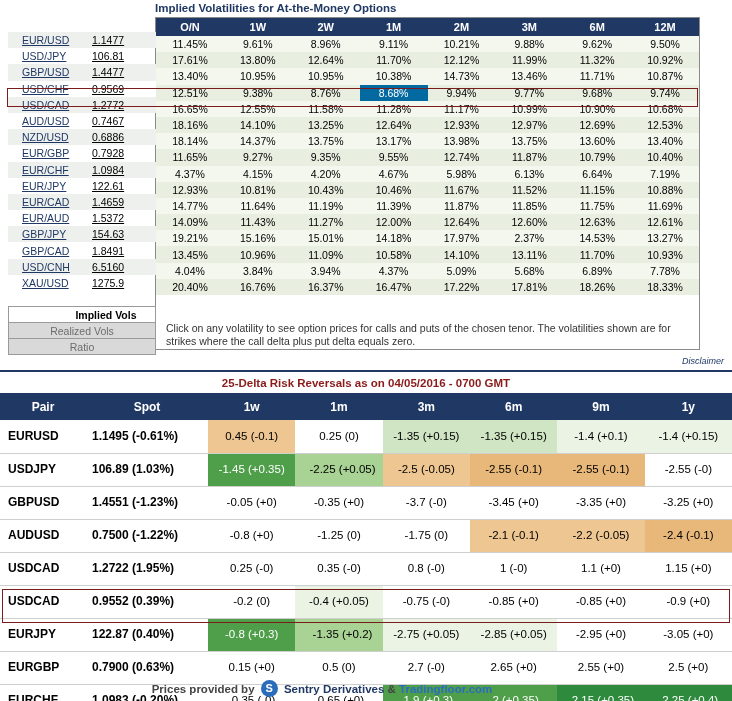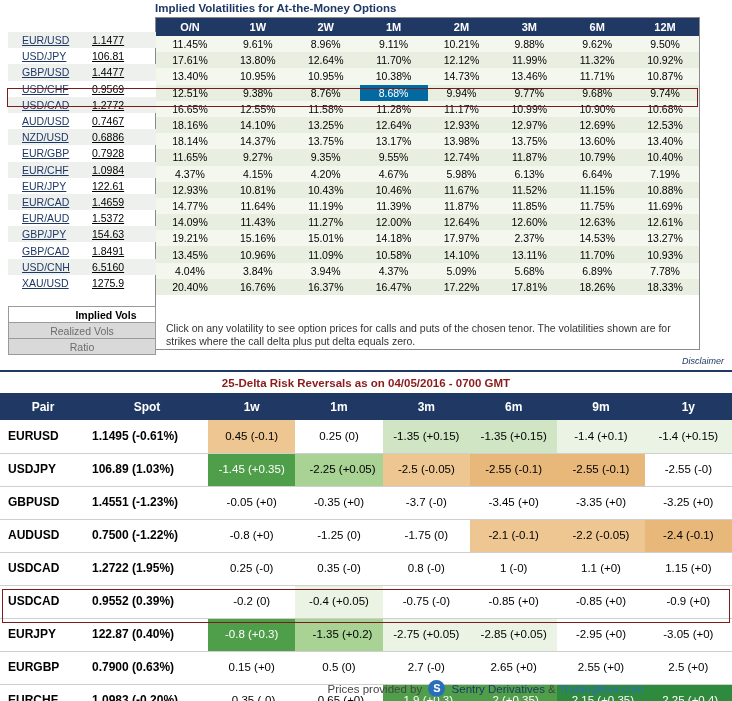--- a/index.html
+++ b/index.html
@@ -184,23 +184,24 @@
     left: 2px;
     width: 728px; height: 34px;
     border: 1.5px solid #7b1c1c;
     pointer-events: none;
   }
 
   .footer {
     position: absolute;
     left: 0; bottom: 4px;
     width: 644px;
-    text-align: right;
+    text-align: center;
     font-size: 11.5px;
     color: #444;
+    font-weight: bold;
   }
   .footer .brand { color: #1f3864; }
   .footer .link { color: #2a6ebb; }
   .logo-circle {
     display: inline-block;
     width: 17px; height: 17px;
     border-radius: 50%;
     background: #2a6ebb;
     vertical-align: -4px;
     margin: 0 3px;

